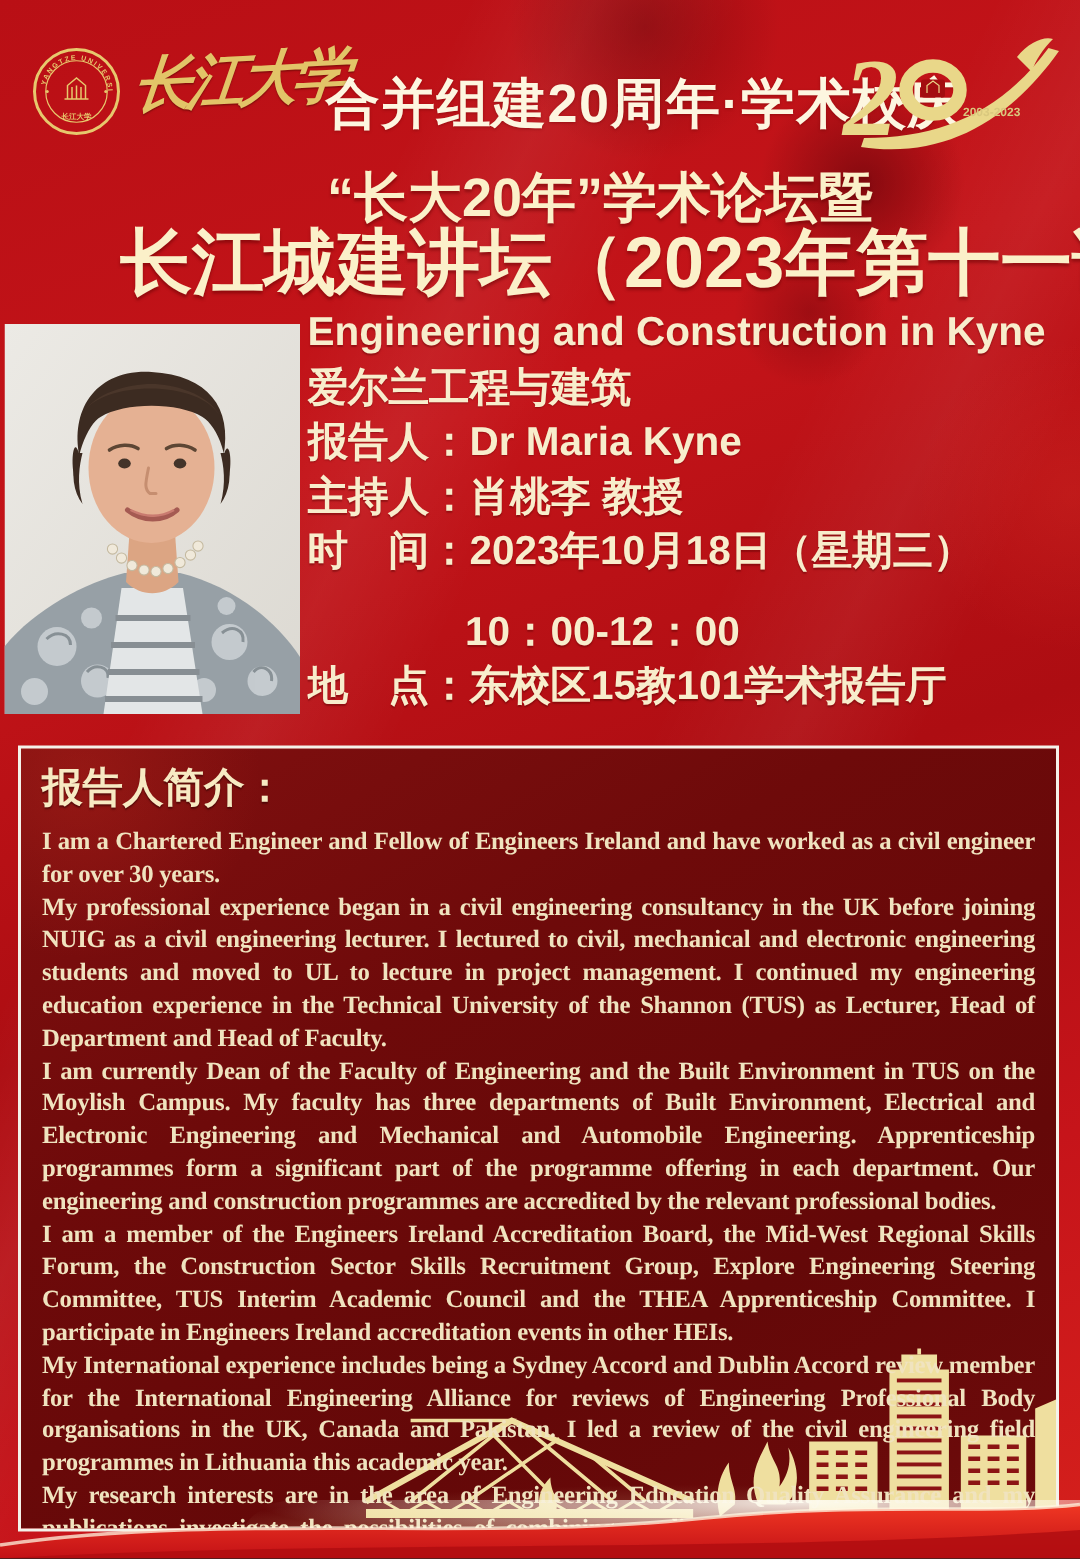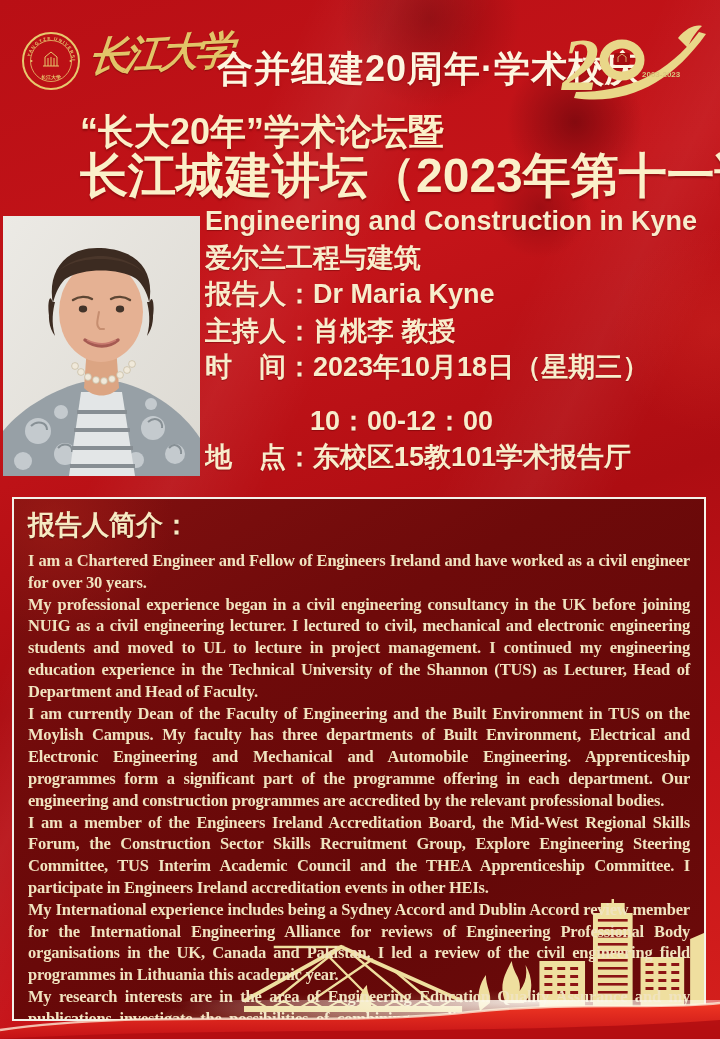--- a/index.html
+++ b/index.html
@@ -23,21 +23,21 @@
     font-size:40px;font-weight:900;color:#e2c468;letter-spacing:-4px;
     transform:skewX(-9deg) rotate(-3deg) scaleX(.97);
     font-style:italic;text-shadow:0 1px 1px rgba(80,10,0,.5);white-space:nowrap;
   }
   .hdr-banner{
     position:absolute;left:217px;top:45px;font-size:36px;font-weight:bold;
     color:#fdf6e0;letter-spacing:1px;text-shadow:0 1px 2px rgba(90,0,0,.4);white-space:nowrap;
   }
   .logo20{position:absolute;left:560px;top:10px;width:152px;height:100px;}
   
-  .title{position:absolute;left:80px;top:110px;width:640px;
+  .title{position:absolute;left:80px;top:110px;width:640px;text-align:center;
     color:#fbf0c9;font-weight:bold;text-shadow:0 2px 2px rgba(90,0,0,.45);}
   .title .t1{font-size:36px;line-height:44px;white-space:nowrap;}
   .title .t2{font-size:48px;line-height:44px;white-space:nowrap;}
   
   .photo{position:absolute;left:3px;top:216px;width:197px;height:260px;overflow:hidden;}
   
   .details{position:absolute;left:205px;top:203px;width:515px;color:#f8edcc;
     font-weight:bold;font-size:27px;line-height:36.5px;
     text-shadow:0 1px 1px rgba(80,0,0,.4);}
   .details .row{white-space:nowrap;overflow:hidden;}

